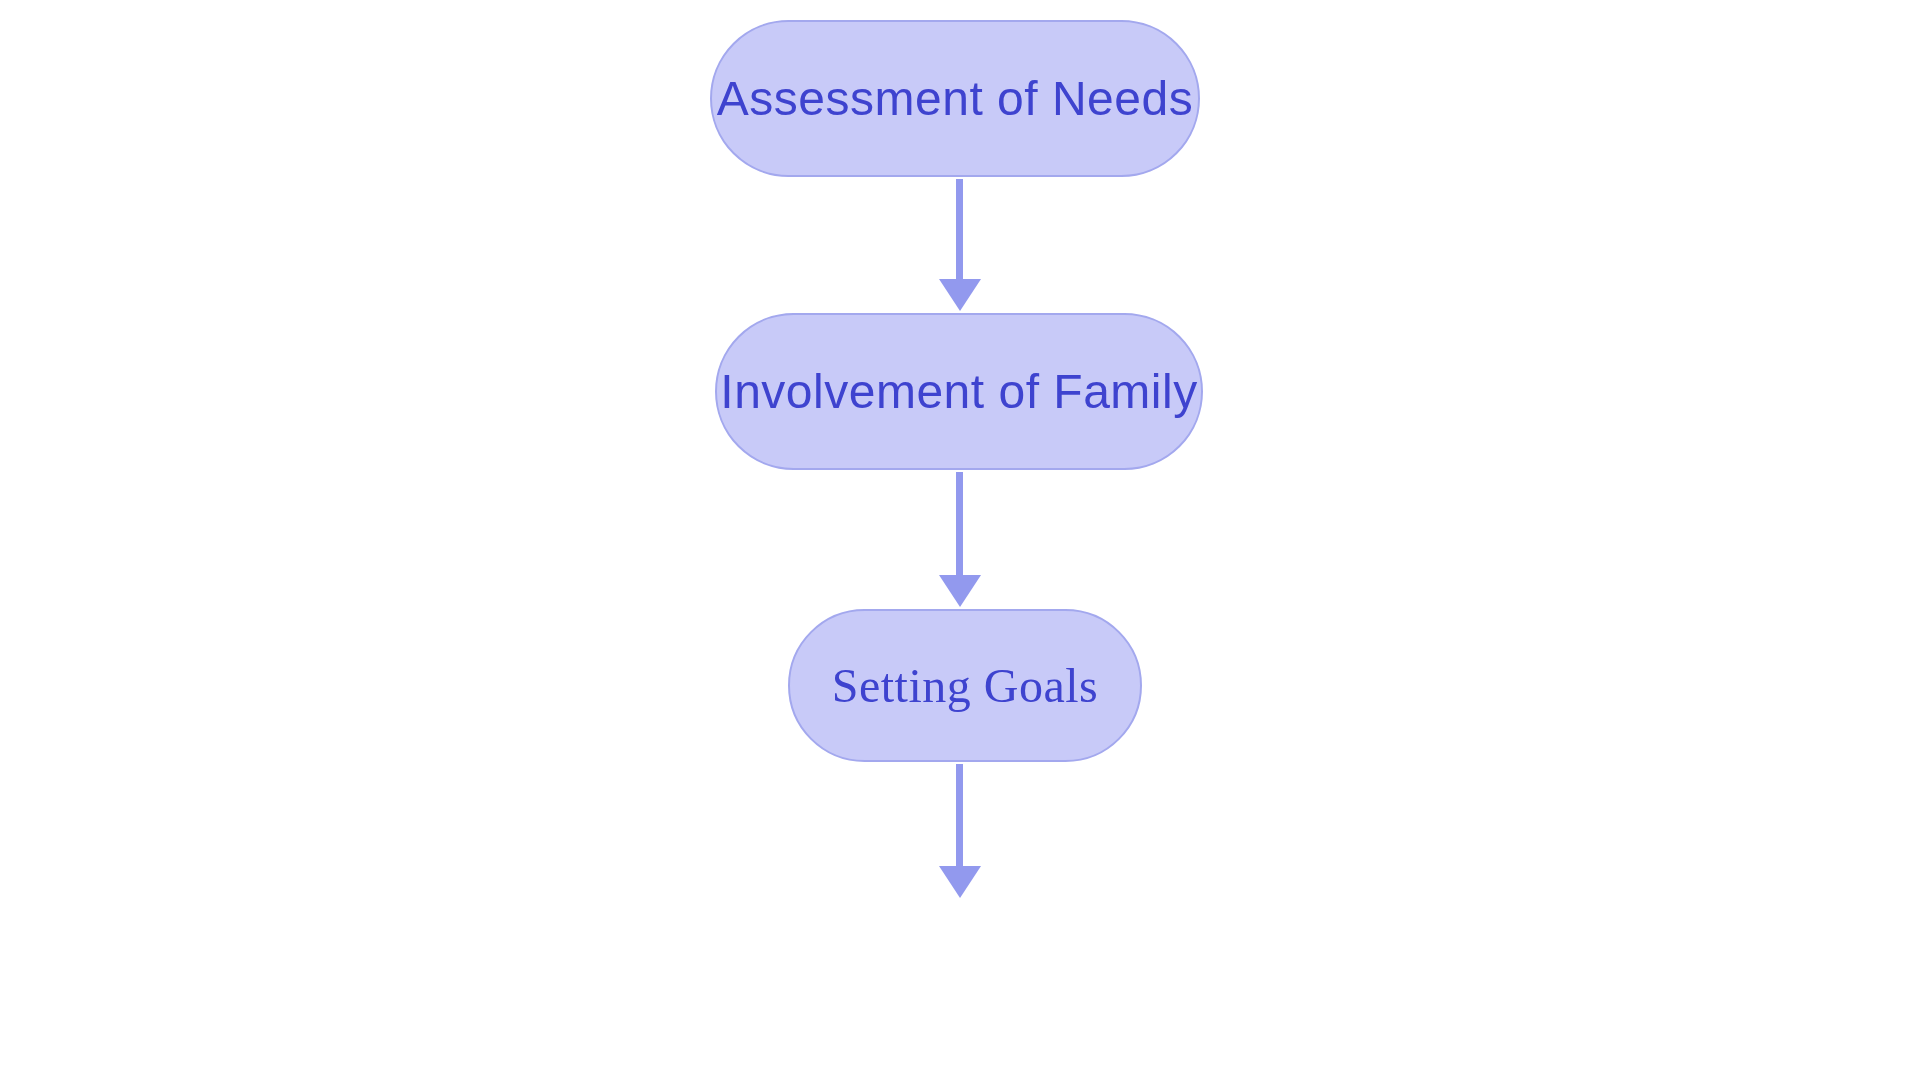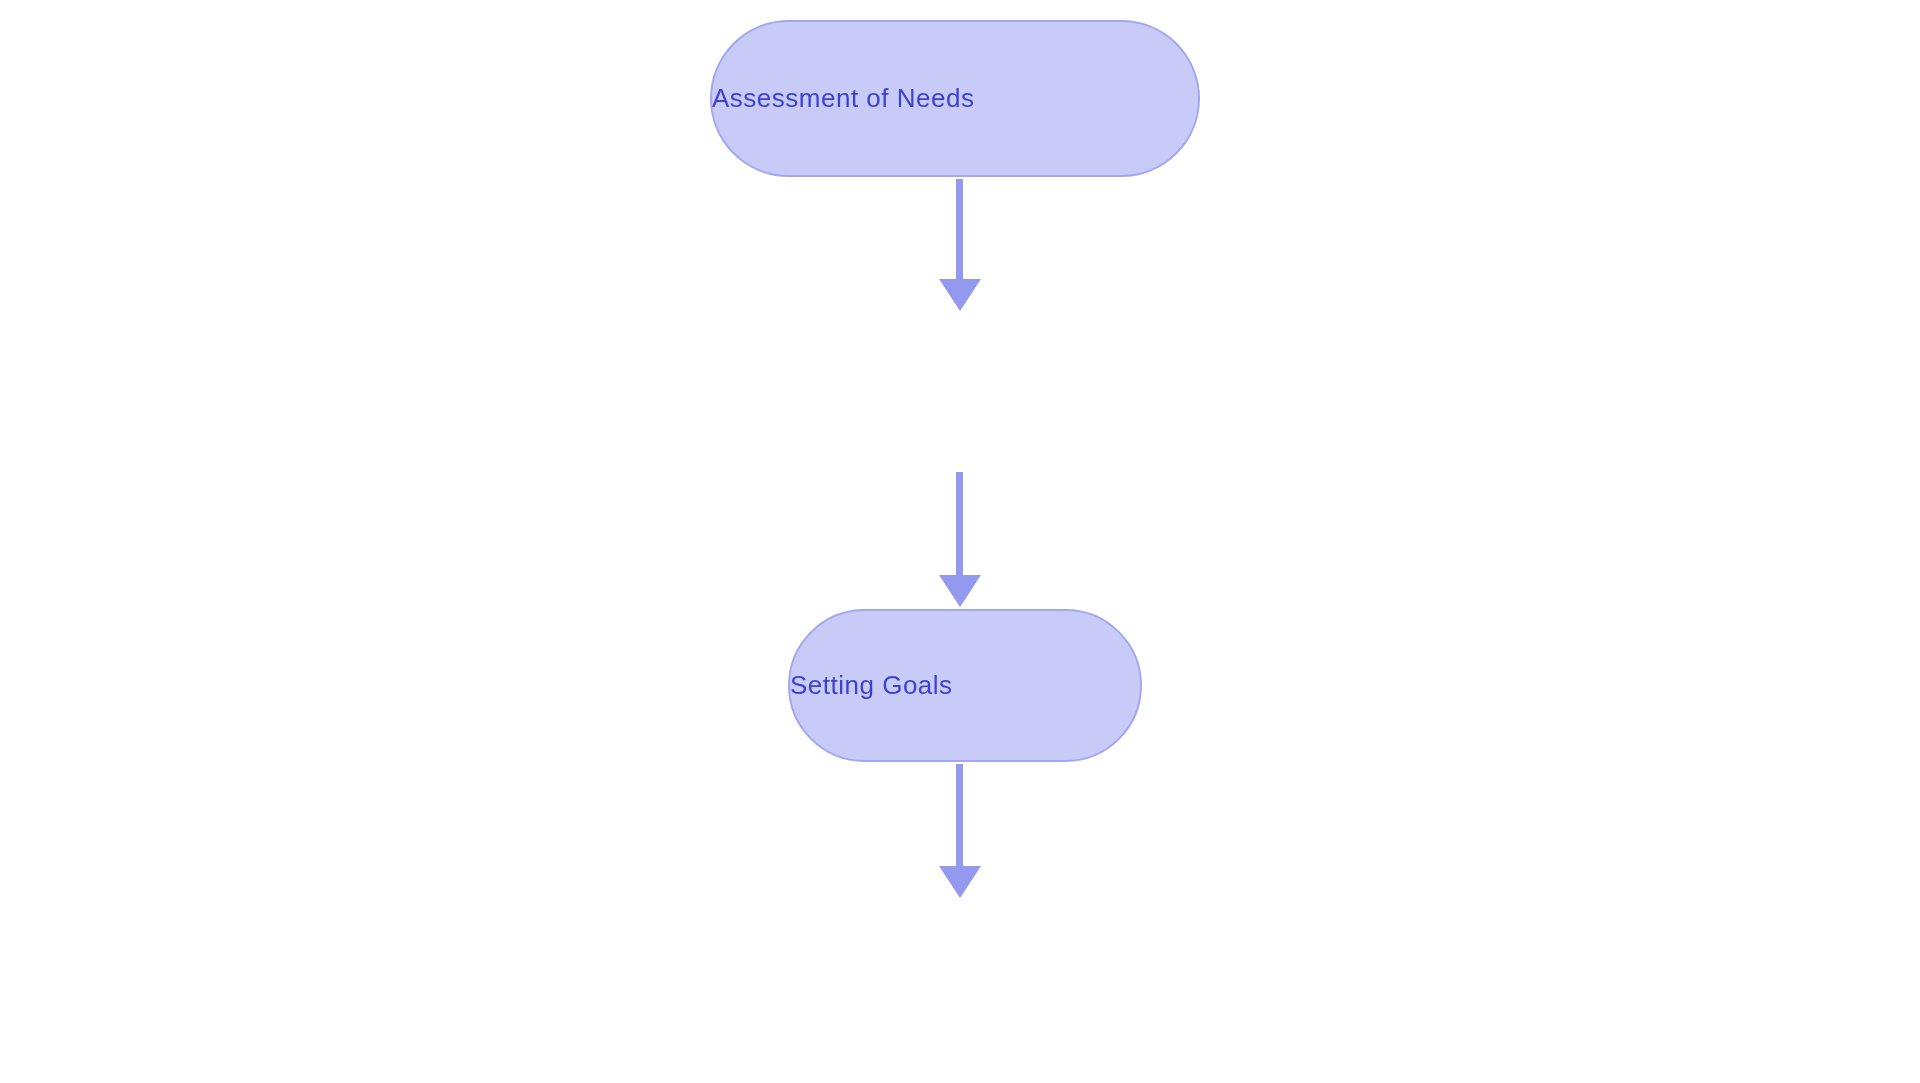--- a/index.html
+++ b/index.html
@@ -16,33 +16,34 @@
     width: 1920px;
     height: 1083px;
     background: var(--background);
     overflow: hidden;
     font-family: "Liberation Sans", "DejaVu Sans", sans-serif;
   }
   .node {
     position: absolute;
     display: flex;
     align-items: center;
+    justify-content: center;
     background: var(--node-fill);
     border: 2px solid var(--node-border);
     border-radius: 85px;
     color: var(--node-text);
-    font-size: 26px;
+    font-size: 48px;
     font-weight: 400;
     letter-spacing: 0.5px;
     text-align: center;
     white-space: nowrap;
   }
   .node-1 { left: 710px; top: 20px;  width: 490px; height: 157px; }
   .node-2 { left: 715px; top: 313px; width: 488px; height: 157px; }
-  .node-3 { left: 788px; top: 609px; width: 354px; height: 153px; }
+  .node-3 { left: 788px; top: 609px; width: 354px; height: 153px; font-family: Liberation Serif, serif; }
   .node-4 { left: 620px; top: 900px; width: 680px; height: 158px; }
 
   .edge-line {
     position: absolute;
     left: 956px;
     width: 7px;
     background: var(--arrow);
   }
   .edge-head {
     position: absolute;
@@ -67,20 +68,23 @@
 
   <div class="node node-1">
     <span>Assessment of Needs</span>
   </div>
 
   <div class="edge edge-1">
     <div class="edge-line"></div>
     <div class="edge-head"></div>
   </div>
 
+  <div class="node node-2">
+    <span>Involvement of Family</span>
+  </div>
 
   <div class="edge edge-2">
     <div class="edge-line"></div>
     <div class="edge-head"></div>
   </div>
 
   <div class="node node-3">
     <span>Setting Goals</span>
   </div>
 

